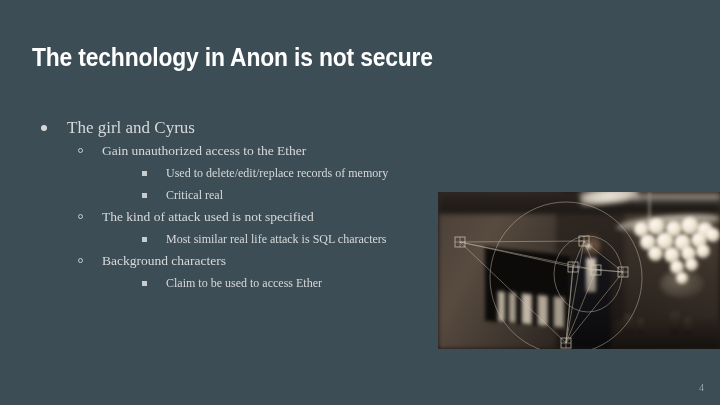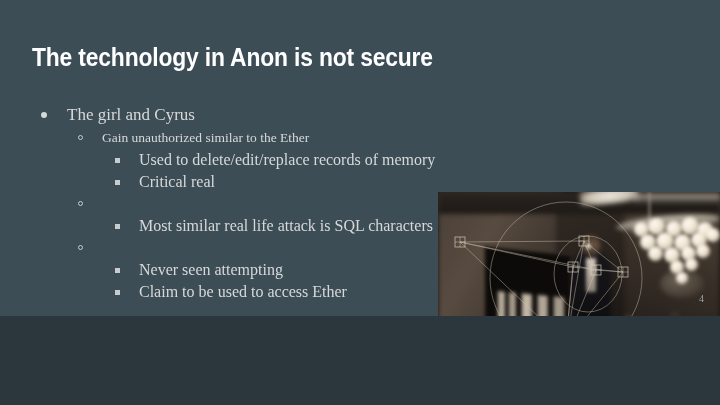--- a/index.html
+++ b/index.html
@@ -3,21 +3,21 @@
 <meta charset="utf-8">
 <style>
   html, body {
     margin: 0;
     padding: 0;
     background: #2c373d;
   }
   #slide {
     position: relative;
     width: 720px;
-    height: 316px;
+    height: 405px;
     background: #3d4d56;
     overflow: hidden;
     font-family: "Liberation Serif", "DejaVu Serif", serif;
   }
 
   
   #title {
     position: absolute;
     left: 32px;
     top: 42px;
@@ -30,21 +30,21 @@
     letter-spacing: -0.2px;
     transform: scaleX(0.88);
     transform-origin: left top;
     white-space: nowrap;
   }
 
   
   #body {
     position: absolute;
     left: 0;
-    top: 103px;
+    top: 116px;
     width: 470px;
   }
   .bullet {
     position: relative;
     color: #d7d9d9;
     white-space: nowrap;
   }
   .bullet .marker {
     position: absolute;
     display: block;
@@ -73,21 +73,21 @@
     width: 5px;
     height: 5px;
     border-radius: 50%;
     border: 1px solid #c9cccc;
     background: transparent;
     box-sizing: border-box;
   }
   .lvl2 .txt { margin-left: 102px; }
 
   
-  .lvl3 { height: 22px; line-height: 22px; font-size: 16px; }
+  .lvl3 { height: 22px; line-height: 22px; font-size: 12px; margin-left: 27px; }
   .lvl3 .marker {
     left: 115px;
     top: 9px;
     width: 5px;
     height: 5px;
     background: #c9cccc;
   }
   .lvl3 .txt { margin-left: 139px; }
 
   
@@ -278,50 +278,48 @@
 
   <div id="body">
 
     <div class="bullet lvl1">
       <span class="marker"></span>
       <span class="txt">The girl and Cyrus</span>
     </div>
 
     <div class="bullet lvl2">
       <span class="marker"></span>
-      <span class="txt">Gain unauthorized similar to the Ether</span>
+      <span class="txt">Gain unauthorized access to the Ether</span>
     </div>
 
     <div class="bullet lvl3">
       <span class="marker"></span>
       <span class="txt">Used to delete/edit/replace records of memory</span>
     </div>
 
     <div class="bullet lvl3">
       <span class="marker"></span>
       <span class="txt">Critical real</span>
     </div>
 
     <div class="bullet lvl2">
       <span class="marker"></span>
+      <span class="txt">The kind of attack used is not specified</span>
     </div>
 
     <div class="bullet lvl3">
       <span class="marker"></span>
       <span class="txt">Most similar real life attack is SQL characters</span>
     </div>
 
     <div class="bullet lvl2">
       <span class="marker"></span>
-    </div>
-
-    <div class="bullet lvl3">
-      <span class="marker"></span>
-      <span class="txt">Never seen attempting</span>
-    </div>
+      <span class="txt">Background characters</span>
+    </div>
+
 
     <div class="bullet lvl3">
       <span class="marker"></span>
       <span class="txt">Claim to be used to access Ether</span>
     </div>
 
   </div>
 
   <div id="photo">
     <div class="blurwrap">

